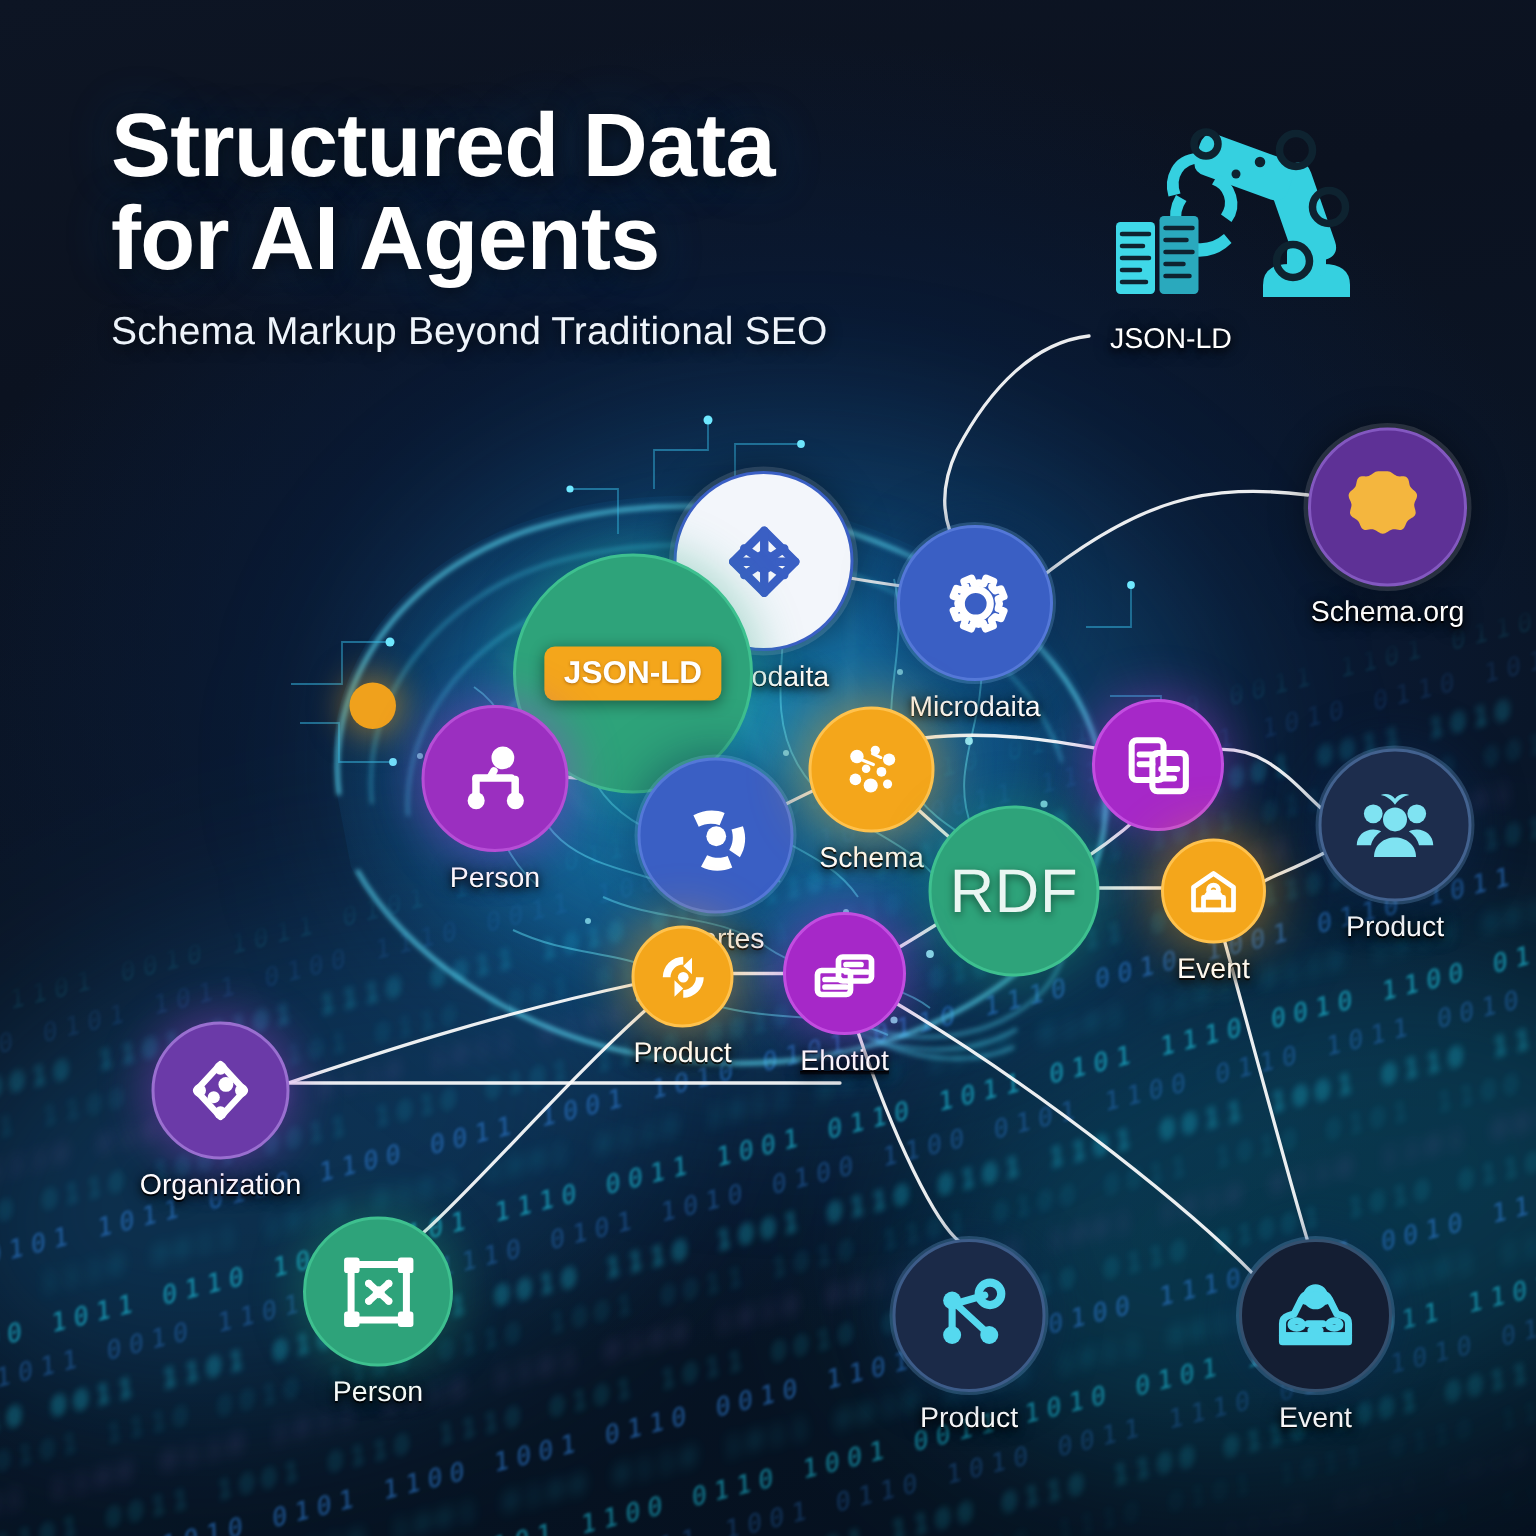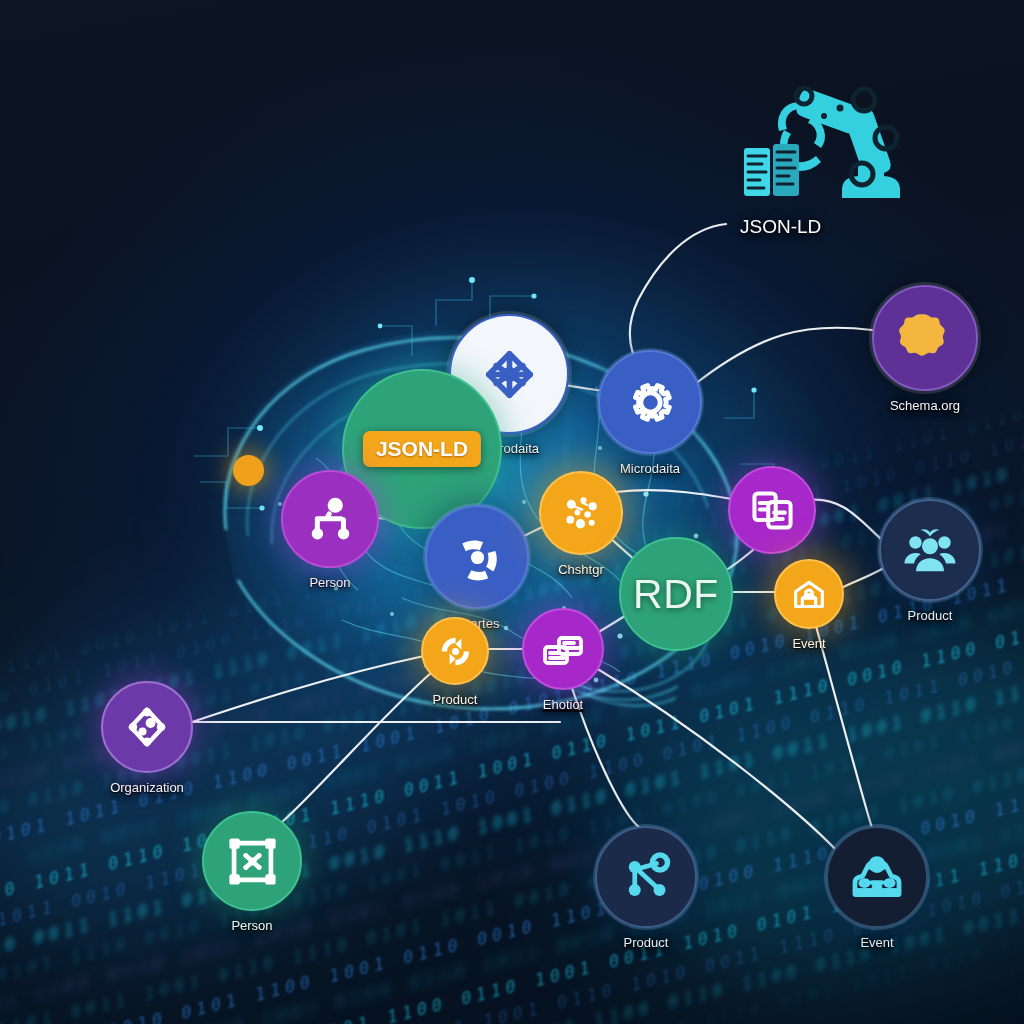--- a/index.html
+++ b/index.html
@@ -69,21 +69,21 @@
   }
 
   
   .node{position:absolute; display:flex; flex-direction:column; align-items:center;}
   .disc{
     border-radius:50%; display:flex;align-items:center;justify-content:center;
     position:relative;
   }
   .disc svg{display:block;}
   .nlabel{
-    margin-top:7px; color:#ffffff; font-size:13px; font-weight:400;
+    margin-top:7px; color:#ffffff; font-size:19px; font-weight:400;
     white-space:nowrap;
     text-shadow:0 2px 5px rgba(0,0,0,.95), 0 0 12px rgba(0,0,0,.9), 0 1px 0 rgba(0,0,0,.8);
   }
   .ring{box-shadow:0 0 0 3px rgba(255,255,255,.13), 0 0 26px rgba(0,0,0,.45);}
   .softring{box-shadow:0 0 0 2px rgba(140,200,255,.22), 0 0 34px rgba(10,40,80,.6);}
   .glowO{box-shadow:0 0 34px 6px rgba(247,160,24,.45);}
   .glowP{box-shadow:0 0 30px 5px rgba(160,60,210,.42);}
   .glowG{box-shadow:0 0 30px 5px rgba(30,160,120,.34);}
 
   .badge{
@@ -293,20 +293,25 @@
 
       <path d="M596 668 C700 730 800 812 838 852"></path>
 
       <path d="M816 626 C838 706 862 796 872 828"></path>
 
       <path d="M884 568 C858 582 836 588 842 590"></path>
     </g>
   </svg>
 
   <div class="heading">
+    <h1 class="title">
+      <span>Structured Data</span><br>
+      <span>for AI Agents</span>
+    </h1>
+    <p class="subtitle">Schema Markup Beyond Traditional SEO</p>
   </div>
 
   <div class="robot">
     <svg viewBox="0 0 180 140" xmlns="http://www.w3.org/2000/svg">
       <g fill="#35d0e0">
 
         <path d="M106 118 q0-14 18-14 h22 q18 0 18 14 v8 h-58 z"></path>
         <rect x="122" y="92" width="26" height="20" rx="4"></rect>
 
         <path d="M126 98 L110 52 q-3-9 6-12 l10-3 q9-3 12 6 l16 46 q3 9-6 12 l-10 3 q-9 3-12-6 z"></path>
@@ -431,21 +436,21 @@
                 <circle cx="15" cy="12.5" r="1.6"></circle>
                 <circle cx="6.5" cy="15" r="1.9"></circle>
                 <circle cx="11.5" cy="17" r="2.3"></circle>
                 <circle cx="17" cy="16.5" r="1.5"></circle>
                 <rect x="8.6" y="8.6" width="4.5" height="1.1" rx=".5" transform="rotate(22 10 9)"></rect>
                 <rect x="11.5" y="6.5" width="4" height="1" rx=".5" transform="rotate(25 13 7)"></rect>
               </g>
             </svg>
           </span>
         </div>
-        <div class="nlabel">Chshtgr</div>
+        <div class="nlabel">Schema</div>
       </div>
       <div class="node" style="left: 621px; top: 537px; width: 110px;">
         <div class="disc glowG" style="width: 110px; height: 110px; background: rgb(46, 163, 122); border: 2px solid rgb(62, 192, 143);">
           <span class="rdftext">RDF</span>
         </div>
       </div>
       <div class="node" style="left: 730px; top: 466px; width: 84px;">
         <div class="disc glowP" style="width: 84px; height: 84px; background: rgb(166, 40, 200); border: 2px solid rgb(194, 77, 224);">
           <span style="display: block;">
             <svg width="51" height="51" viewBox="0 0 24 24" xmlns="http://www.w3.org/2000/svg">

